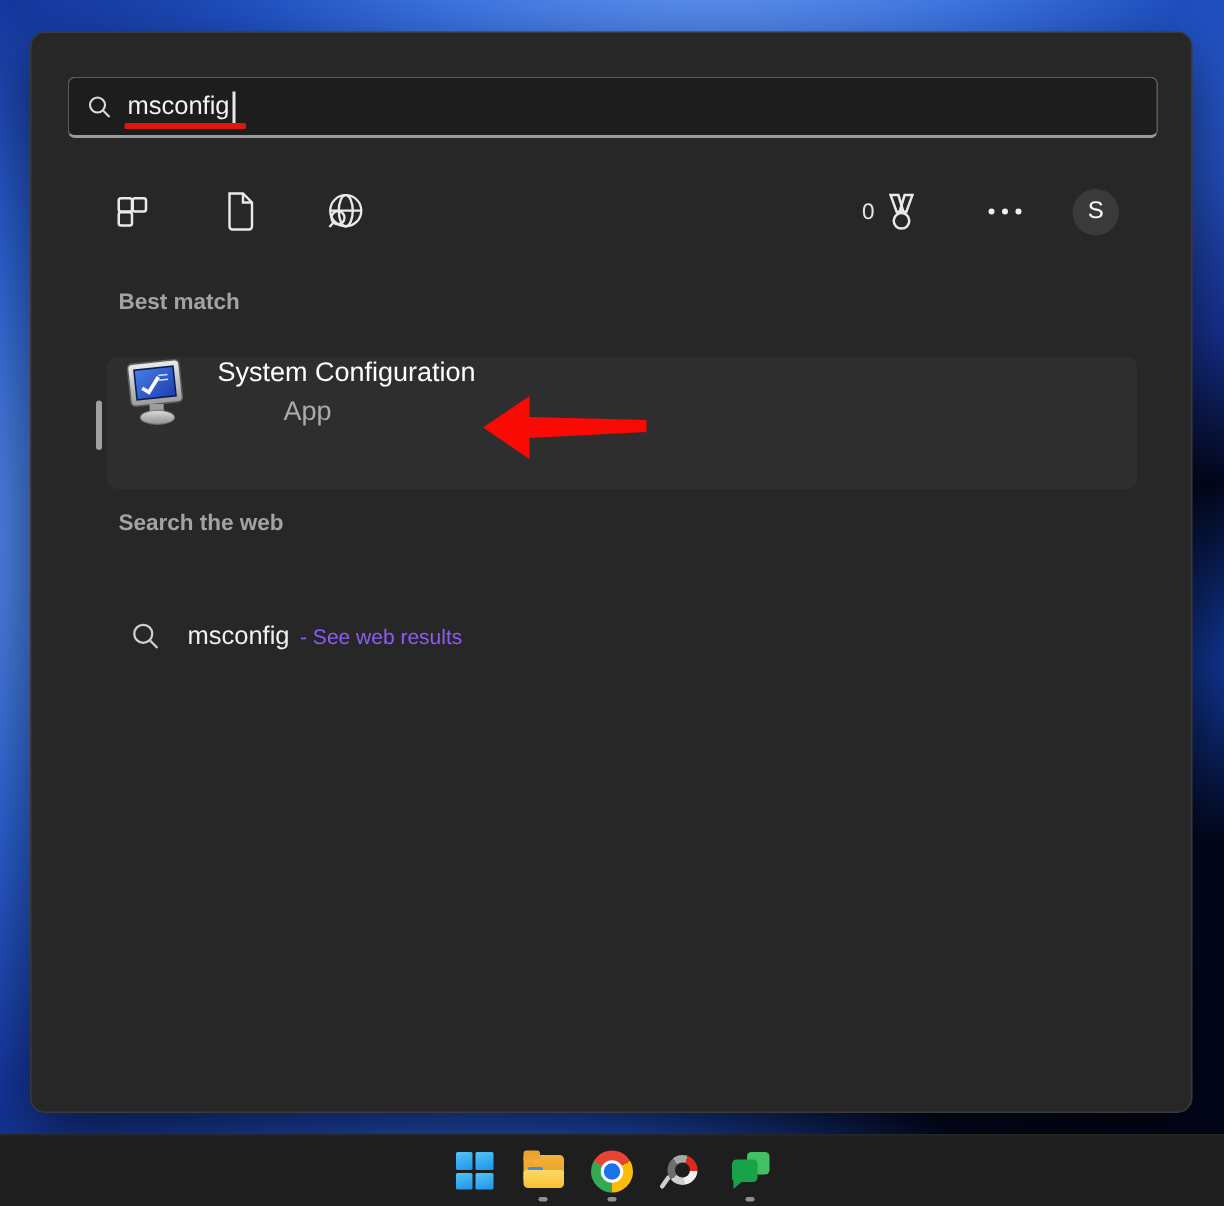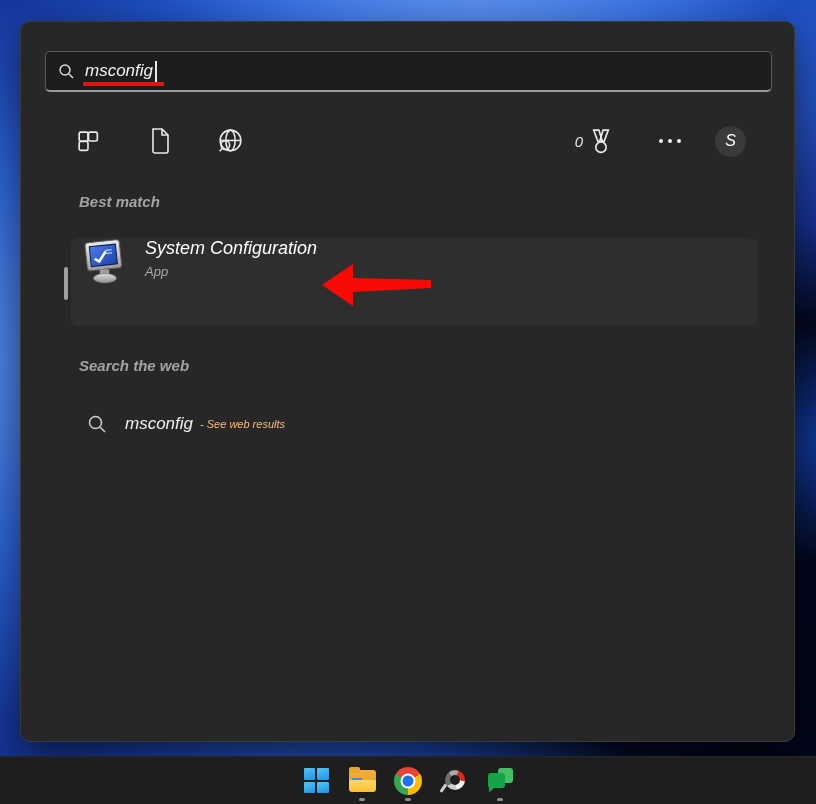--- a/index.html
+++ b/index.html
@@ -14,21 +14,21 @@
       radial-gradient(120% 90% at -18% 45%, #6ba0f5 0%, #2c63d4 30%, #15379e 52%, rgba(7,14,44,0) 70%),
       radial-gradient(46% 22% at -4% 72%, #4a86ee 0%, rgba(10,24,70,0) 62%),
       radial-gradient(80% 45% at 35% 108%, #3e78e4 0%, #1c49b4 38%, rgba(8,16,50,0) 62%),
       radial-gradient(50% 25% at 103% 55%, #123a9e 0%, rgba(6,12,40,0) 60%),
       linear-gradient(100deg, #0e2a78 0%, #081638 45%, #040a22 75%, #02061a 100%);
   }
 
   
   .panel { position:absolute; left:20px; top:21px; width:775px; height:721px;
     background:#272727; border:1px solid #3a3a3a; border-radius:10px;
-    box-shadow:0 18px 42px rgba(0,0,0,.55);font-style:italic; }
+    box-shadow:0 18px 42px rgba(0,0,0,.55); }
 
   .search-box { position:absolute; left:24px; top:29px; width:727px; height:41px;
     background:#1d1d1d; border:1px solid #5c5c5c; border-bottom:2px solid #9a9a9a;
     border-radius:5px; display:flex; align-items:center; padding:0 12px; }
   .search-box svg { flex:0 0 auto; margin-right:10px; }
   .query-text { font-size:17px; color:#f2f2f2; }
   .caret { width:2px; height:21px; background:#e8e8e8; margin-left:2px; animation:blink 1.1s steps(1) infinite; }
   @keyframes blink { 50% { opacity:0; } }
   .red-underline { position:absolute; left:37px; bottom:4px; width:81px; height:4px; background:#e0150d; border-radius:1px; }
 
@@ -41,37 +41,37 @@
   .rewards { display:flex; align-items:center; gap:6px; }
   .rewards-count { font-size:15px; color:#e3e3e3; }
   .ellipsis { display:flex; gap:5px; margin-left:46px; }
   .ellipsis span { width:4px; height:4px; border-radius:50%; background:#f0f0f0; }
   .avatar { margin-left:34px; width:31px; height:31px; border-radius:50%; background:#3a3a3a;
     display:flex; align-items:center; justify-content:center; color:#fff; font-size:16px; }
 
   
   .section-header { position:absolute; left:58px; font-size:15px; font-weight:700; color:#a3a3a3; }
   .bm-header { top:171px; }
-  .web-header { top:335px; }
+  .web-header { top:318px; }
 
   .selection-bar { position:absolute; left:43px; top:245px; width:4px; height:33px; background:#a0a0a0; border-radius:2px; }
 
   .result-tile { position:absolute; left:50px; top:216px; width:687px; height:88px;
     background:#2e2e2e; border-radius:7px; display:flex; align-items:flex-start; padding-left:12px; cursor:pointer; }
   .tile-icon { width:46px; height:46px; margin-right:16px; }
   .tile-title { font-size:18px; color:#ffffff; margin-bottom:5px; }
-  .tile-sub { font-size:13px; color:#ababab; }
+  .tile-sub { font-size:18px; color:#ababab;margin-left:44px; }
 
   .annot-arrow { position:absolute; left:300px; top:240px; }
 
   .web-row { position:absolute; left:50px; top:378px; width:687px; height:48px;
     display:flex; align-items:center; padding-left:16px; border-radius:6px; cursor:pointer; }
   .web-row svg { margin-right:18px; }
   .web-query { font-size:17px; color:#f0f0f0; }
-  .web-suffix { font-size:11px; color:#fdba74; margin-left:7px; }
+  .web-suffix { font-size:14px; color:#8b5cf6; margin-left:7px; }
 
   
   .taskbar { position:absolute; left:0; right:0; bottom:0; height:48px; background:#1e1e1e;
     border-top:1px solid rgba(255,255,255,.04); display:flex; align-items:center; justify-content:center; }
   .tb-item { position:relative; width:34px; height:44px; display:flex; align-items:center; justify-content:center; cursor:pointer; }
   .tb-item + .tb-item { margin-left:12px; }
   .tb-dot { position:absolute; bottom:2px; left:50%; transform:translateX(-50%); width:6px; height:3px; border-radius:2px; background:#8f8f8f; }
 
   .win-logo { width:25px; height:25px; display:grid; grid-template-columns:1fr 1fr; grid-template-rows:1fr 1fr; gap:2px; }
   .win-logo i { background:linear-gradient(160deg,#53c5f8,#1d93e8); border-radius:1px; }

